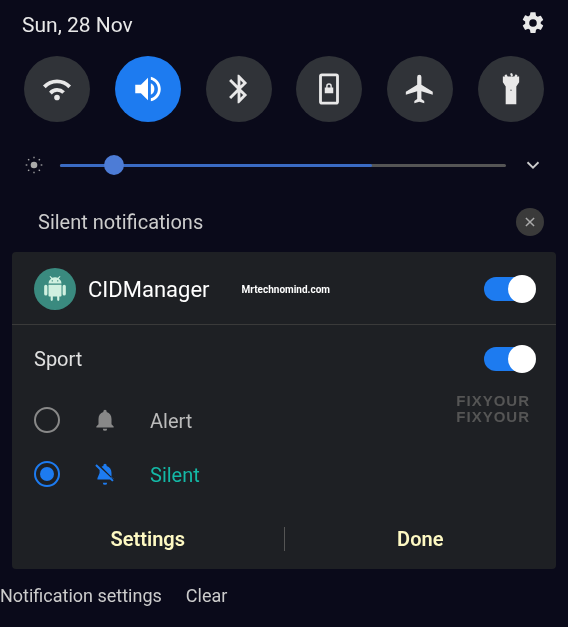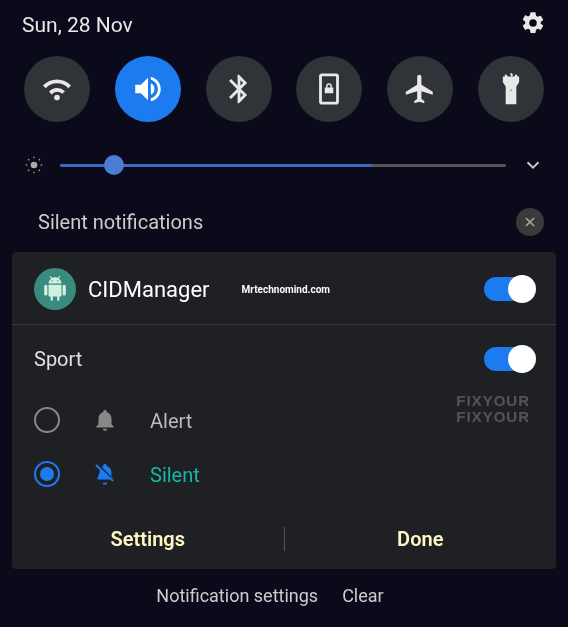--- a/index.html
+++ b/index.html
@@ -216,21 +216,21 @@
     color: #fef9c3;
   }
   .card-actions .div {
     width: 1px;
     height: 24px;
     background: #555;
   }
   .bottom-links {
     display: flex;
     gap: 24px;
-    justify-content: center;
+    justify-content: flex-start;
     padding: 16px 28px 0 0;
   }
   .blink { font-size: 18px; color: #ccc; }
 </style>
 </head>
 <body>
 
 <div class="header">
   <div class="date">Sun, 28 Nov</div>
   <div>

